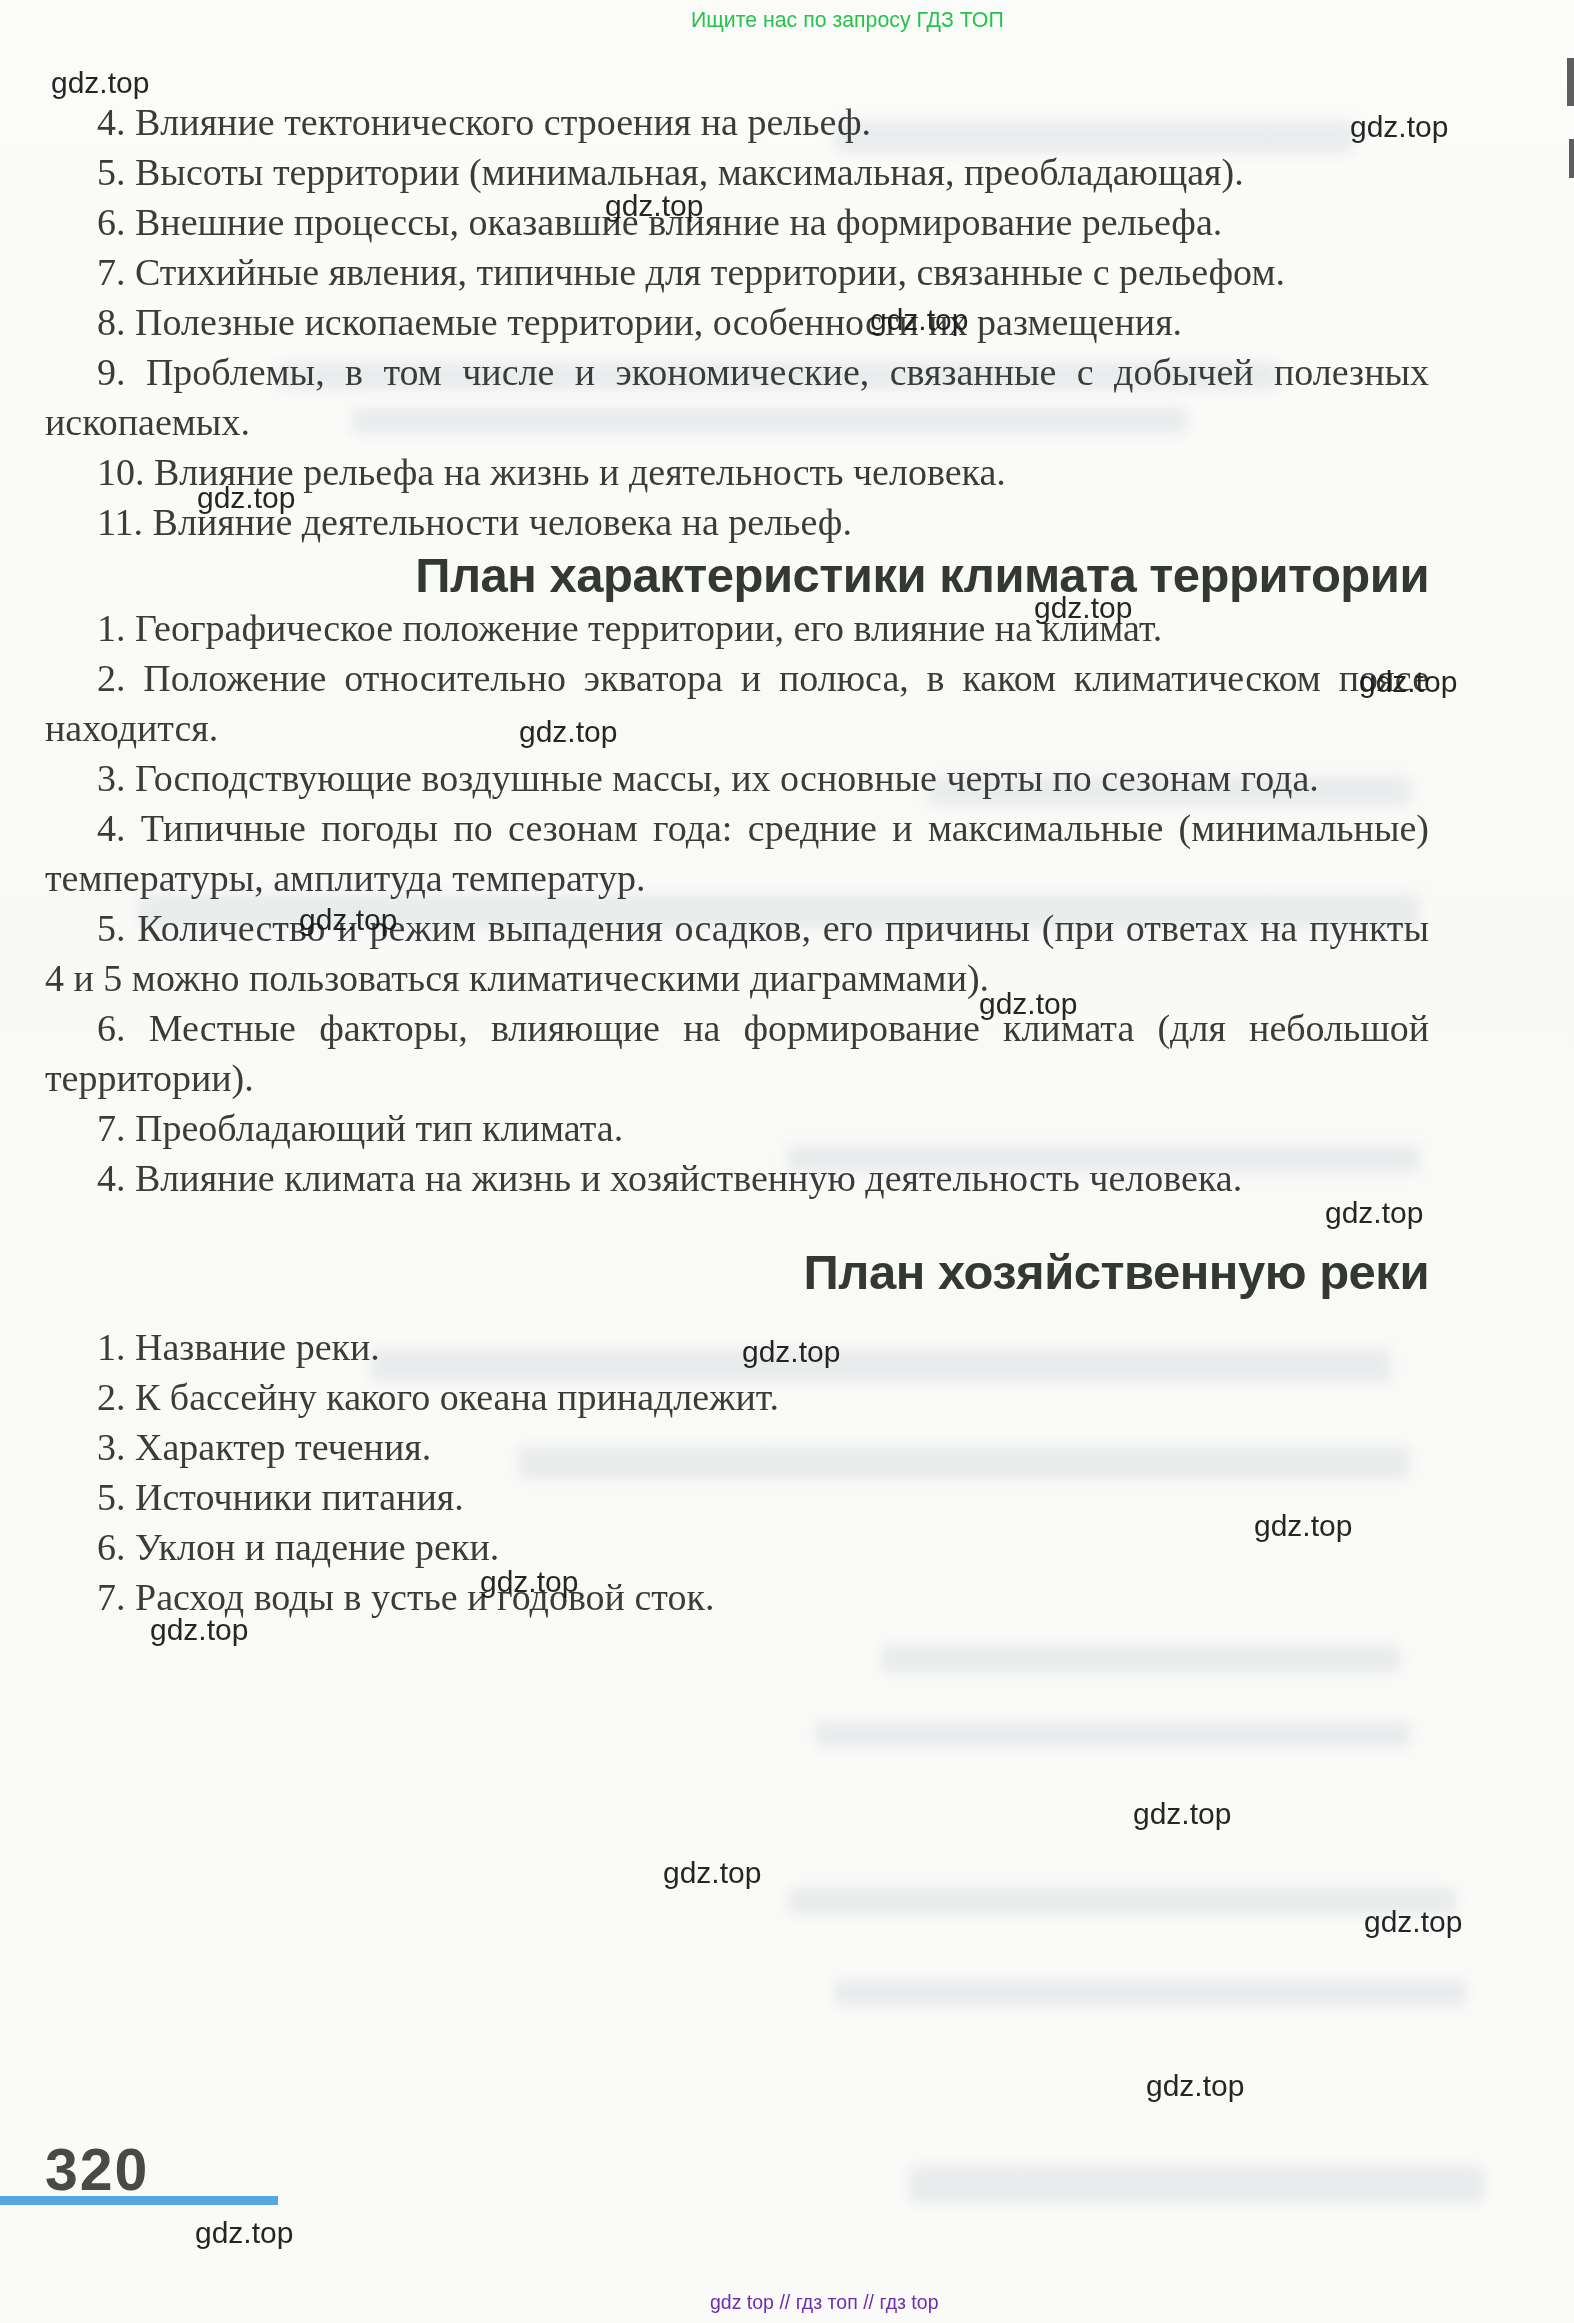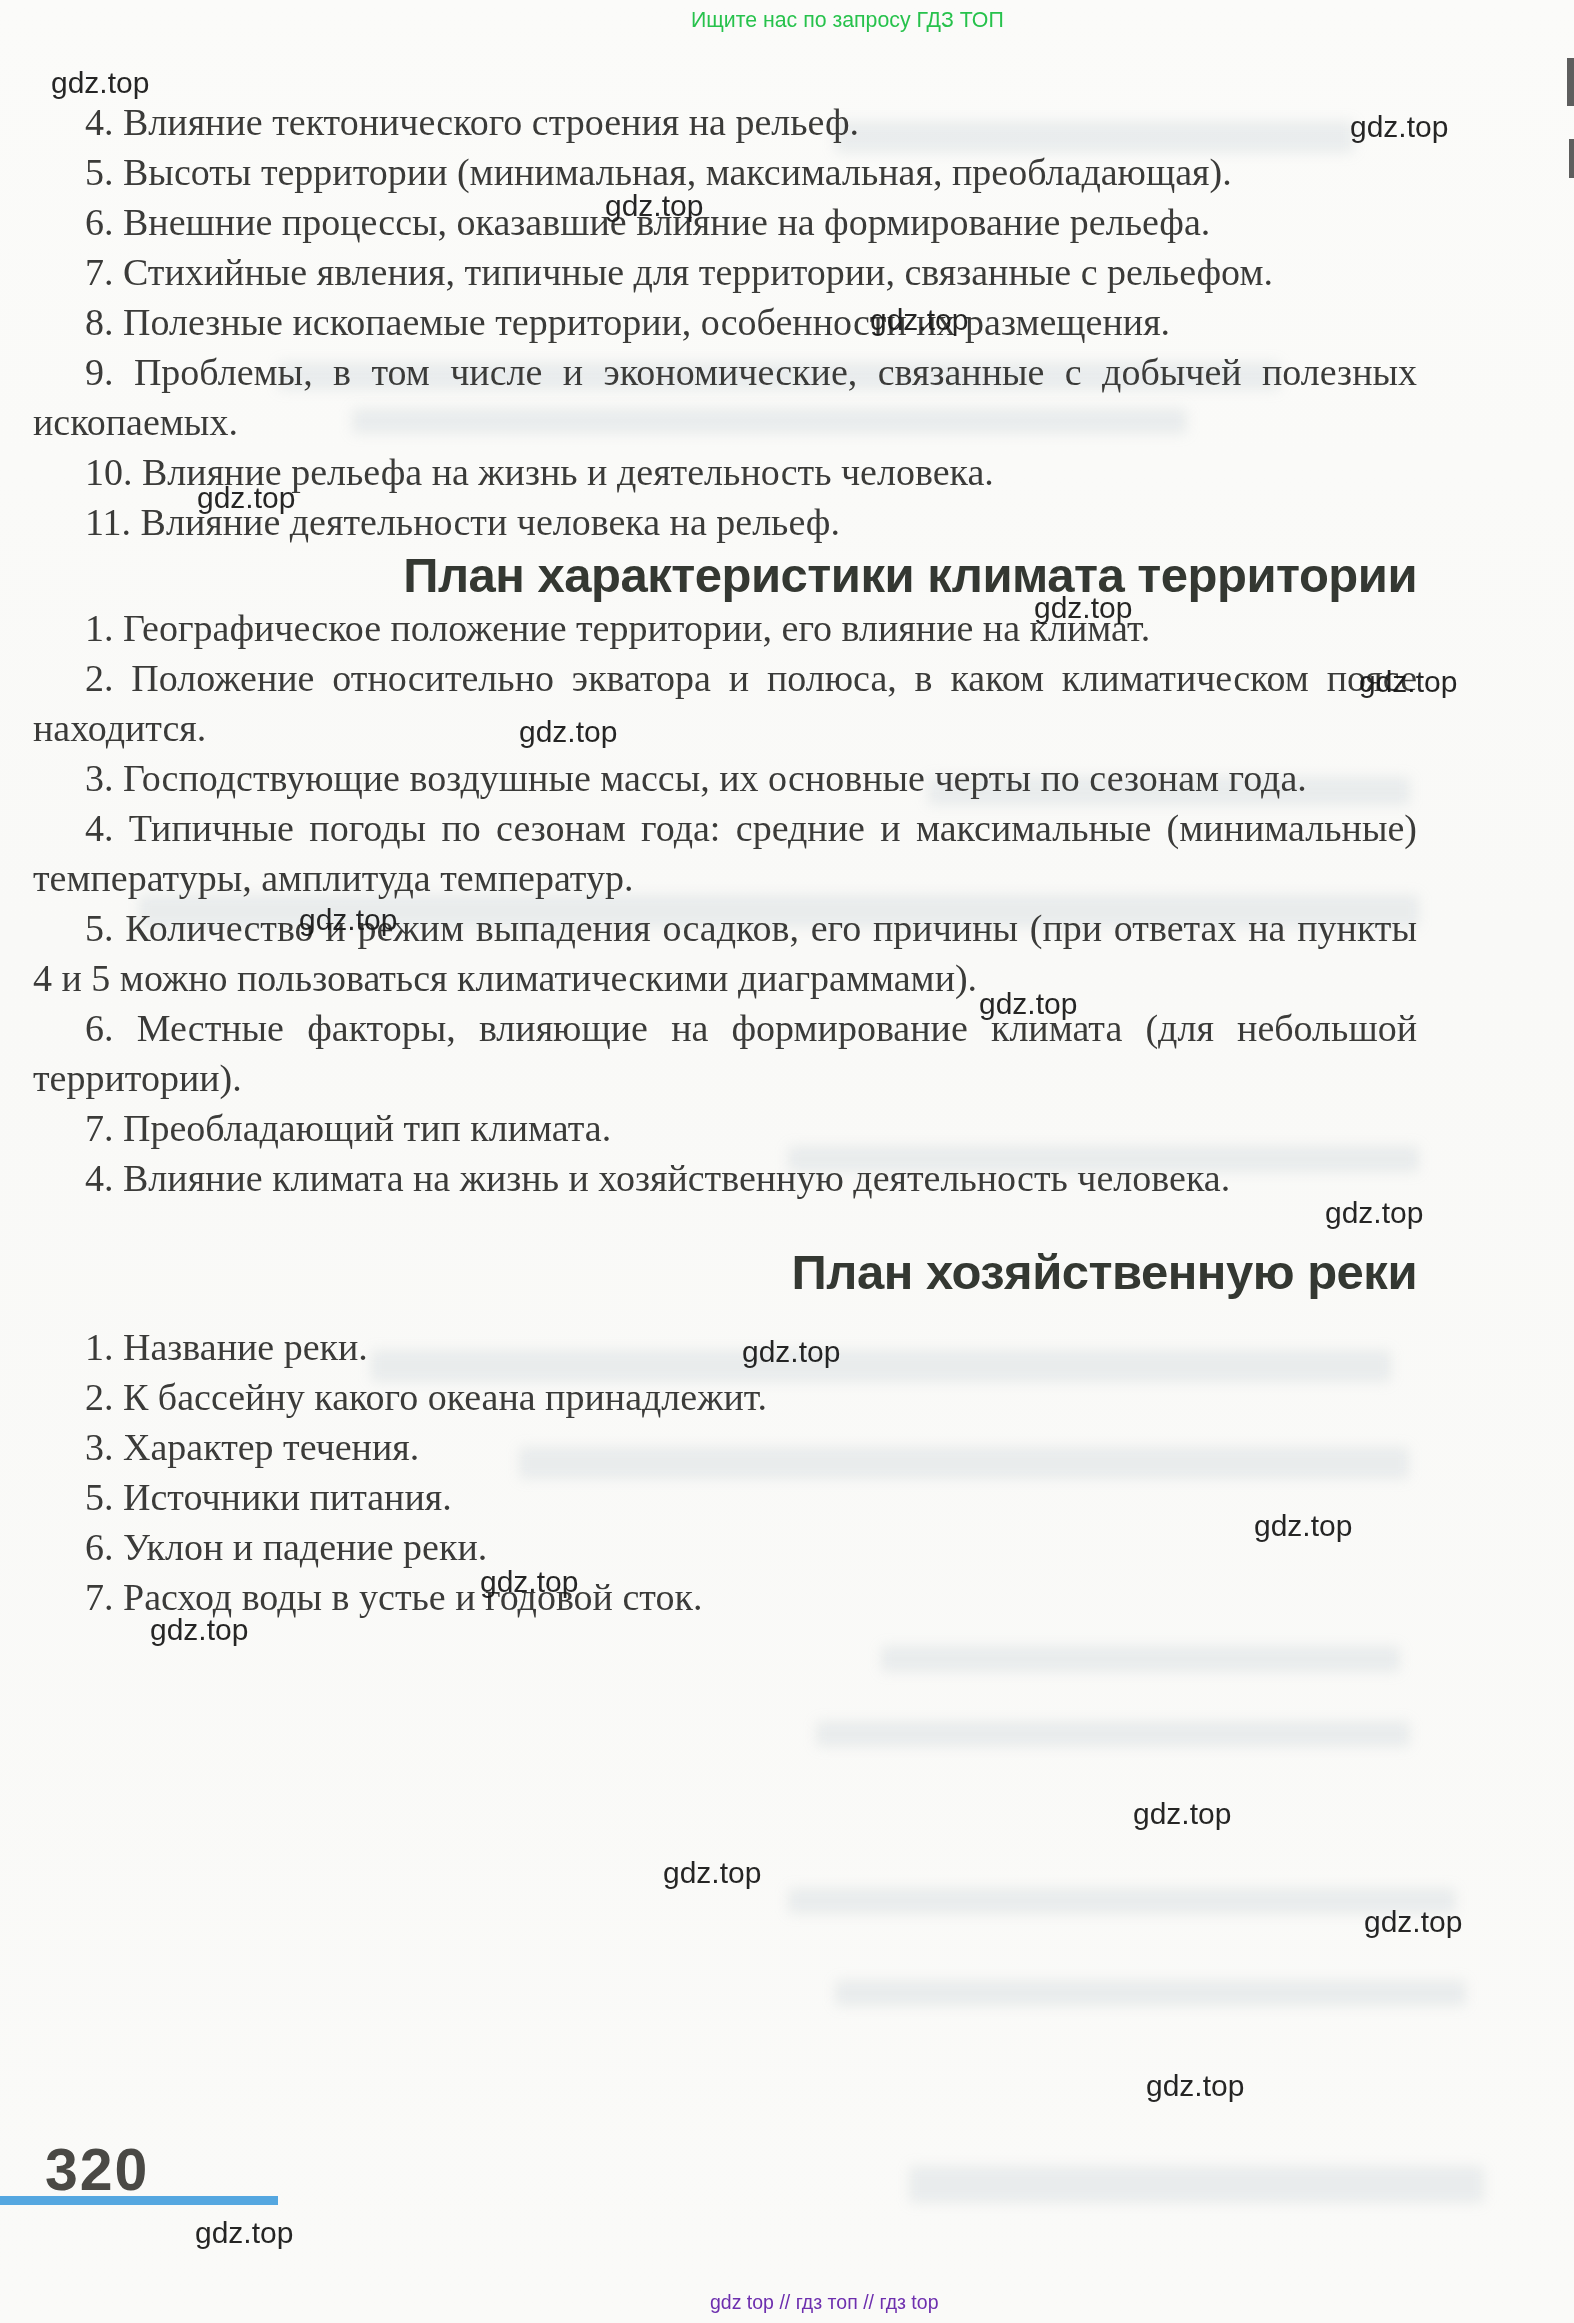--- a/index.html
+++ b/index.html
@@ -26,21 +26,21 @@
   .banner{
     position:absolute;
     left:691px;top:7.4px;
     font-family:"Liberation Sans","DejaVu Sans",sans-serif;
     font-size:21.3px;line-height:26px;
     color:#27c24c;
     white-space:nowrap;
   }
   .content{
     position:absolute;
-    left:33px;top:97px;
+    left:45px;top:97px;
     width:1384px;
     color:#3b3b39;
     font-size:38px;line-height:50px;
     text-align:justify;
   }
   .content p{
     margin:0;
     text-indent:52px;
     hyphens:manual;
   }

